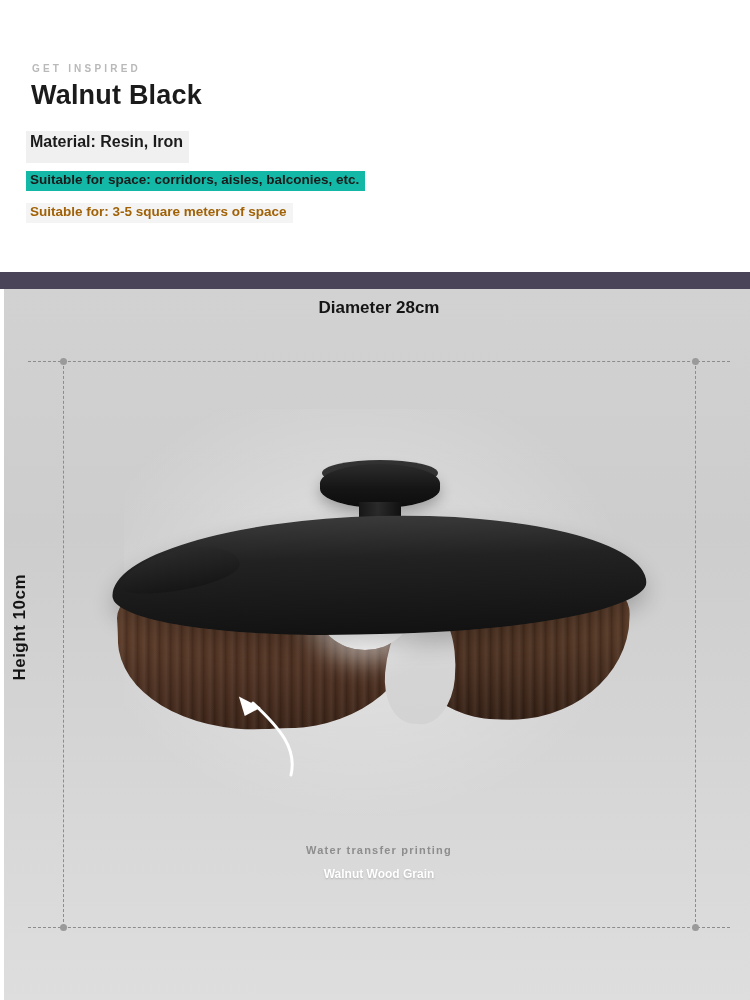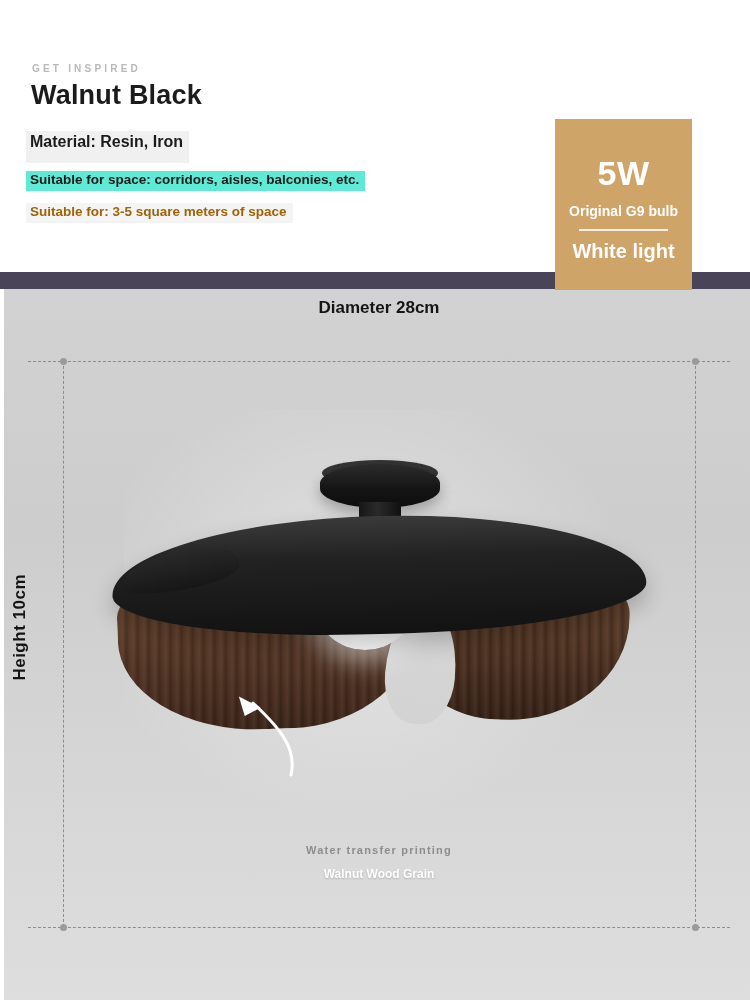--- a/index.html
+++ b/index.html
@@ -54,21 +54,21 @@
     background: #f0f0f0;
     padding: 2px 6px 12px 4px;
     line-height: 1.1;
   }
   .space-line {
     position: absolute;
     left: 26px; top: 171px;
     font-size: 13.5px;
     font-weight: 700;
     color: #1b1b1b;
-    background: #5eead4;
+    background: #14b8a6;
     padding: 2px 6px 3px 4px;
     line-height: 1.1;
   }
   .area-line {
     position: absolute;
     left: 26px; top: 203px;
     font-size: 13.5px;
     font-weight: 700;
     color: #a16207;
     background: #f4f4f4;
@@ -311,26 +311,20 @@
 <div class="page">
 
   <div class="top-panel">
     <div class="eyebrow">GET INSPIRED</div>
     <div class="title">Walnut Black</div>
     <div class="material">Material: Resin, Iron</div>
     <div class="space-line">Suitable for space: corridors, aisles, balconies, etc.</div>
     <div class="area-line">Suitable for: 3-5 square meters of space</div>
   </div>
 
-  <div class="badge">
-    <div class="badge-watt">5W</div>
-    <div class="badge-bulb">Original G9 bulb</div>
-    <div class="badge-rule"></div>
-    <div class="badge-light">White light</div>
-  </div>
 
   <div class="stripe"></div>
 
   <div class="stage">
     <div class="stage-glow"></div>
 
     <div class="dim-diameter">Diameter 28cm</div>
 
     <div class="dash-h top"></div>
     <div class="dash-h bottom"></div>

